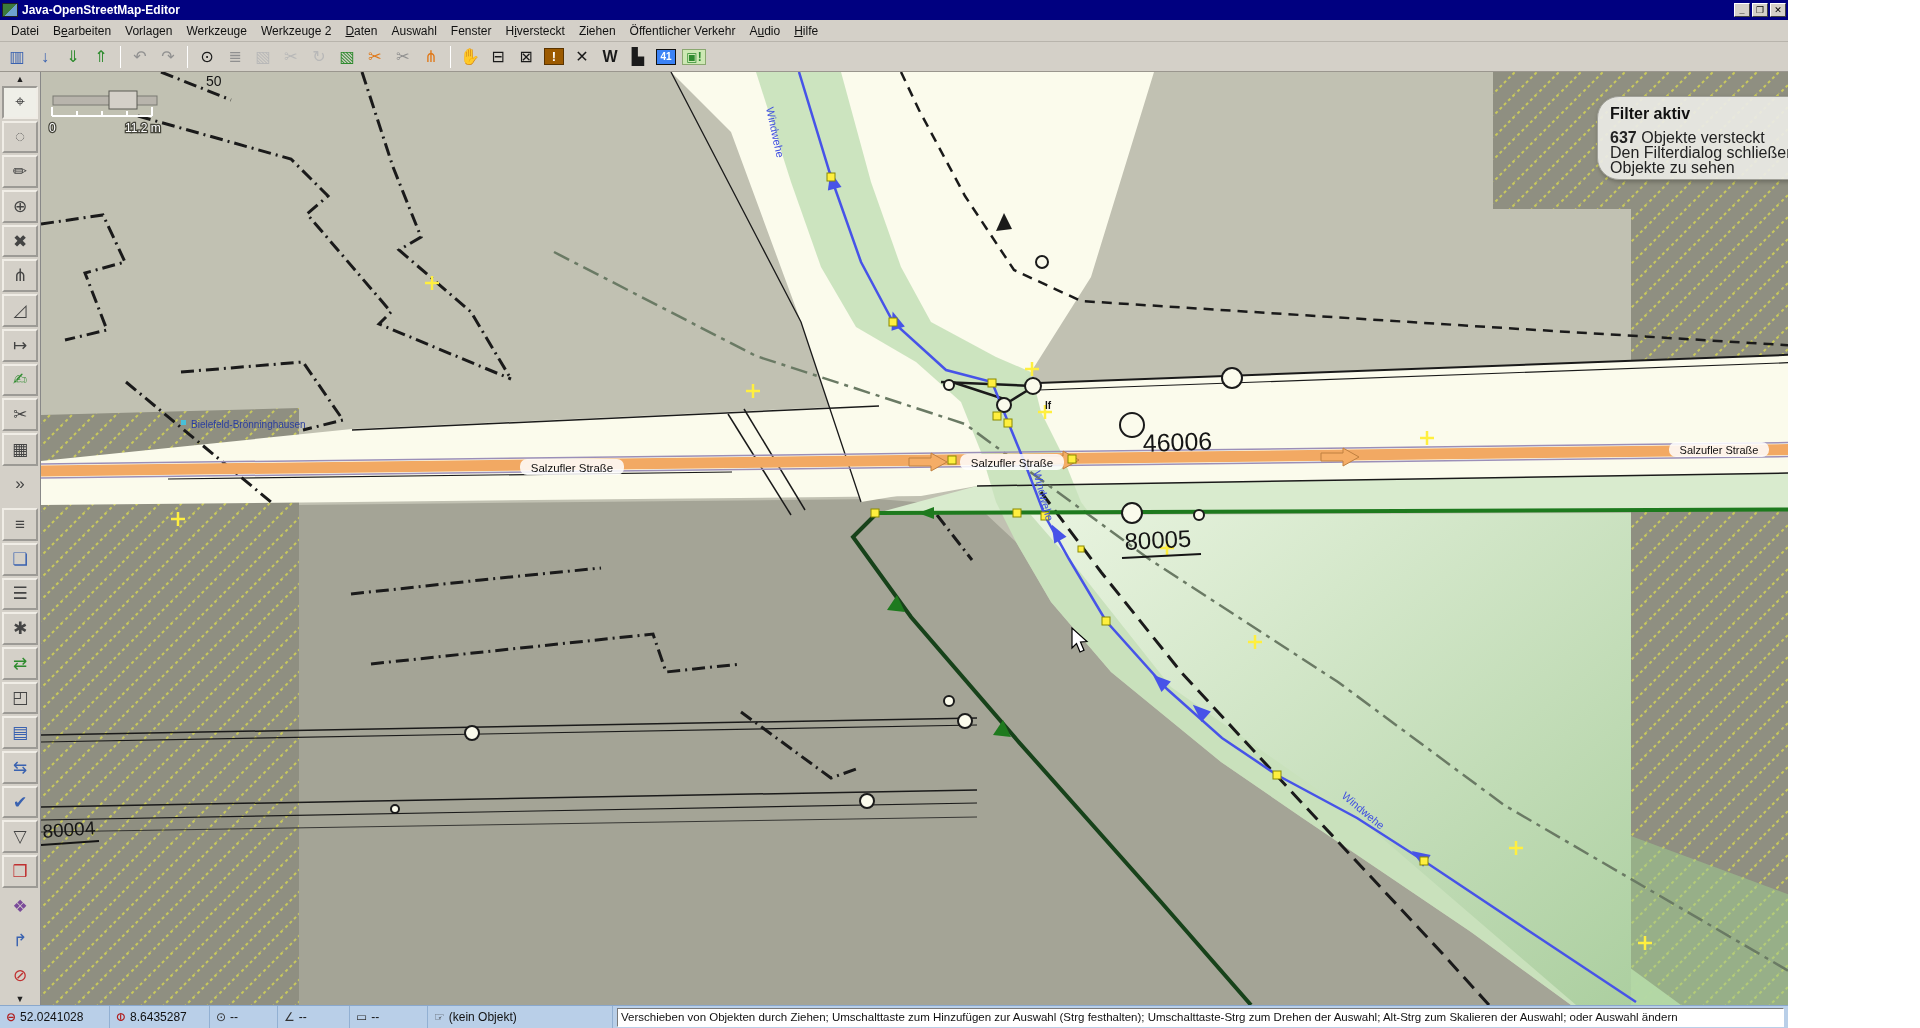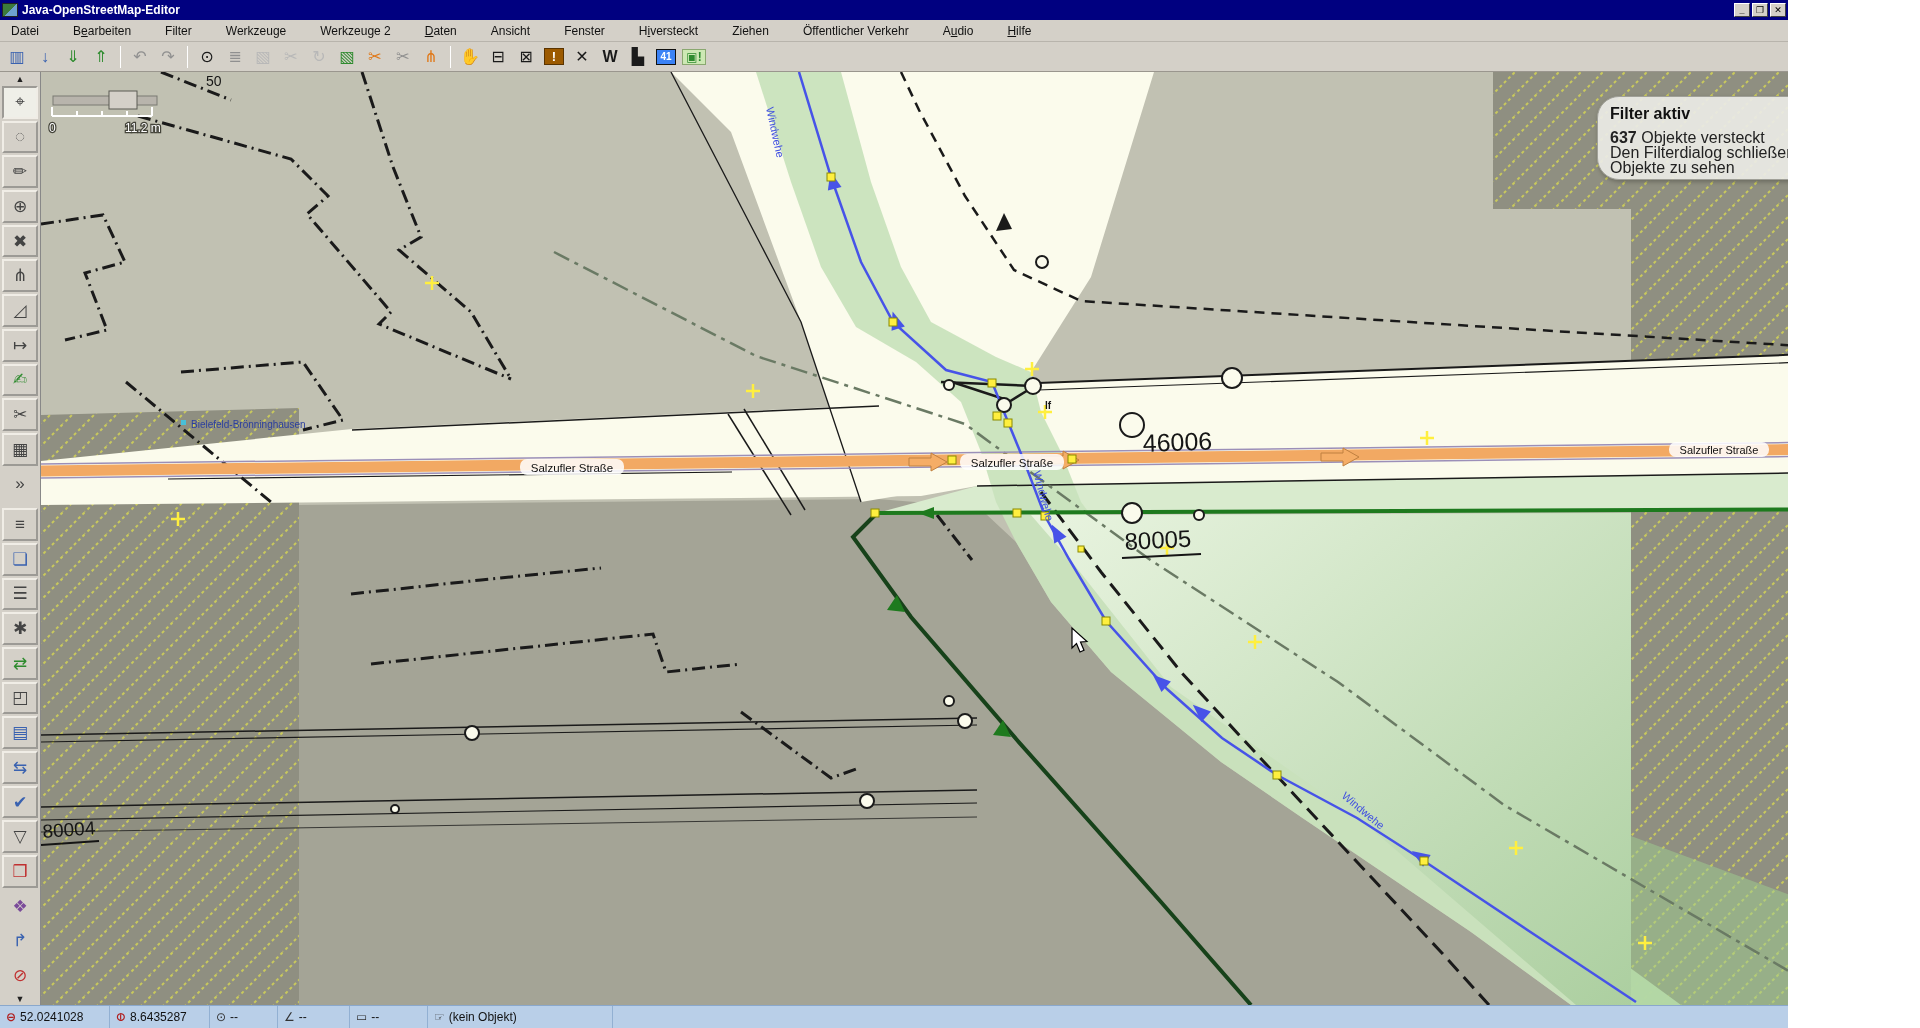--- a/index.html
+++ b/index.html
@@ -6,21 +6,21 @@
   html,body { width:1920px; height:1028px; overflow:hidden; font-family:"Liberation Sans","DejaVu Sans",sans-serif; }
   #app { width:1788px; height:1028px; display:flex; flex-direction:column; background:#d4d0c8; }
 
   
   .titlebar { height:20px; background:#000080; color:#fff; display:flex; align-items:center; padding:0 2px; font-size:12px; font-weight:bold; }
   .title-icon { width:16px; height:14px; margin-right:4px; background:linear-gradient(135deg,#3c7a3c 0 50%,#6ea0d0 50% 100%); border:1px solid #222; display:inline-block; }
   .titlebar .spacer { flex:1; }
   .win-btn { width:16px; height:14px; background:#d4d0c8; color:#000; border:1px solid; border-color:#fff #404040 #404040 #fff; font-size:9px; line-height:12px; text-align:center; margin-left:2px; font-weight:bold; }
 
   
-  .menubar { height:22px; background:#d4d0c8; display:flex; align-items:center; font-size:12px; padding-left:4px; border-bottom:1px solid #b8b4ac;gap:20px; }
+  .menubar { height:22px; background:#d4d0c8; display:flex; align-items:center; font-size:12px; padding-left:4px; border-bottom:1px solid #b8b4ac; }
   .menu-item { padding:3px 7px; color:#111; white-space:pre; }
   .menu-item .u { text-decoration:underline; }
 
   
   .toolbar { height:30px; background:#d4d0c8; display:flex; align-items:center; padding-left:4px; gap:2px; border-bottom:1px solid #9a968e; }
   .tbi { width:26px; height:26px; display:flex; align-items:center; justify-content:center; font-size:16px; color:#333; }
   .tbi span { line-height:1; }
   .sep { width:1px; height:22px; background:#9a968e; margin:0 4px; border-right:1px solid #fff; }
   .c-blue{color:#3a62b0}.c-green{color:#2e8b2e}.c-gray{color:#909090}.c-lgray{color:#b8b8b8}
   .c-orange{color:#e07818}.c-dark{color:#1a1a1a}.c-red{color:#c03030}.c-purple{color:#7a4a9a}
@@ -64,25 +64,25 @@
     <span>Java-OpenStreetMap-Editor</span>
     <span class="spacer"></span>
     <span class="win-btn">_</span>
     <span class="win-btn">❐</span>
     <span class="win-btn">✕</span>
   </div>
 
   <div class="menubar">
     <span class="menu-item"><span>Datei</span><span class="u"></span><span></span></span>
     <span class="menu-item"><span>B</span><span class="u">e</span><span>arbeiten</span></span>
-    <span class="menu-item"><span>Filter</span><span class="u"></span><span></span></span>
+    <span class="menu-item"><span>Vorlagen</span><span class="u"></span><span></span></span>
     <span class="menu-item"><span>Werkzeuge</span><span class="u"></span><span></span></span>
     <span class="menu-item"><span>Werkzeuge 2</span><span class="u"></span><span></span></span>
     <span class="menu-item"><span></span><span class="u">D</span><span>aten</span></span>
-    <span class="menu-item"><span>Ansicht</span><span class="u"></span><span></span></span>
+    <span class="menu-item"><span>Auswahl</span><span class="u"></span><span></span></span>
     <span class="menu-item"><span>Fenster</span><span class="u"></span><span></span></span>
     <span class="menu-item"><span>H</span><span class="u">i</span><span>versteckt</span></span>
     <span class="menu-item"><span>Ziehen</span><span class="u"></span><span></span></span>
     <span class="menu-item"><span>Öffentlicher Verkehr</span><span class="u"></span><span></span></span>
     <span class="menu-item"><span>A</span><span class="u">u</span><span>dio</span></span>
     <span class="menu-item"><span></span><span class="u">H</span><span>ilfe</span></span>
   </div>
 
   <div class="toolbar">
     <div class="tbi c-blue">
@@ -459,15 +459,16 @@
         <span>--</span>
       </div>
     <div class="sb-seg" style="width:78px">
         <span class="sb-ico">▭</span>
         <span>--</span>
       </div>
     <div class="sb-seg" style="width:185px">
         <span class="sb-ico">☞</span>
         <span>(kein Objekt)</span>
       </div>
+    <div class="sb-help">Verschieben von Objekten durch Ziehen; Umschalttaste zum Hinzufügen zur Auswahl (Strg festhalten); Umschalttaste-Strg zum Drehen der Auswahl; Alt-Strg zum Skalieren der Auswahl; oder Auswahl ändern</div>
   </div>
 
 </div>
 
 </body></html>

